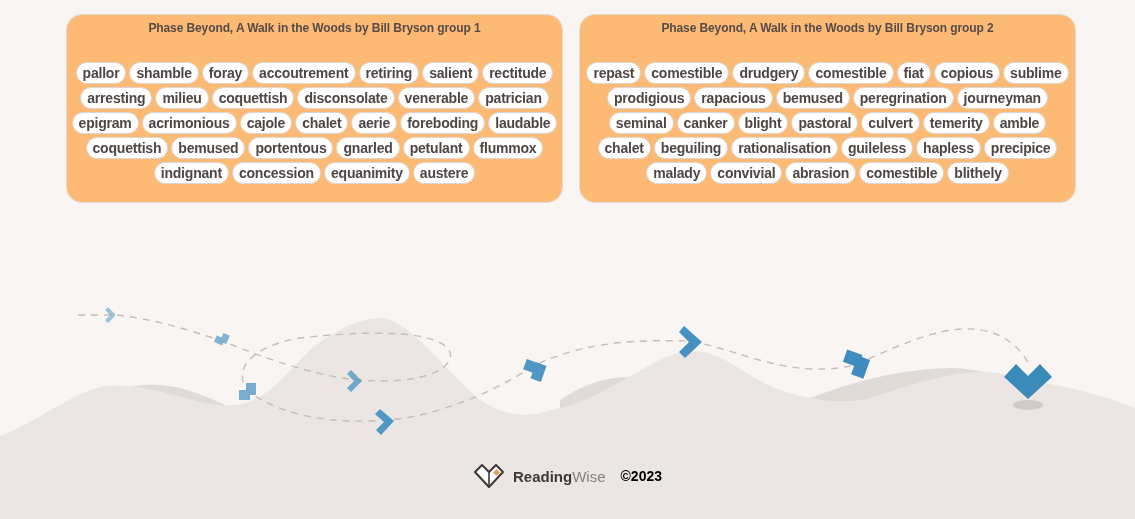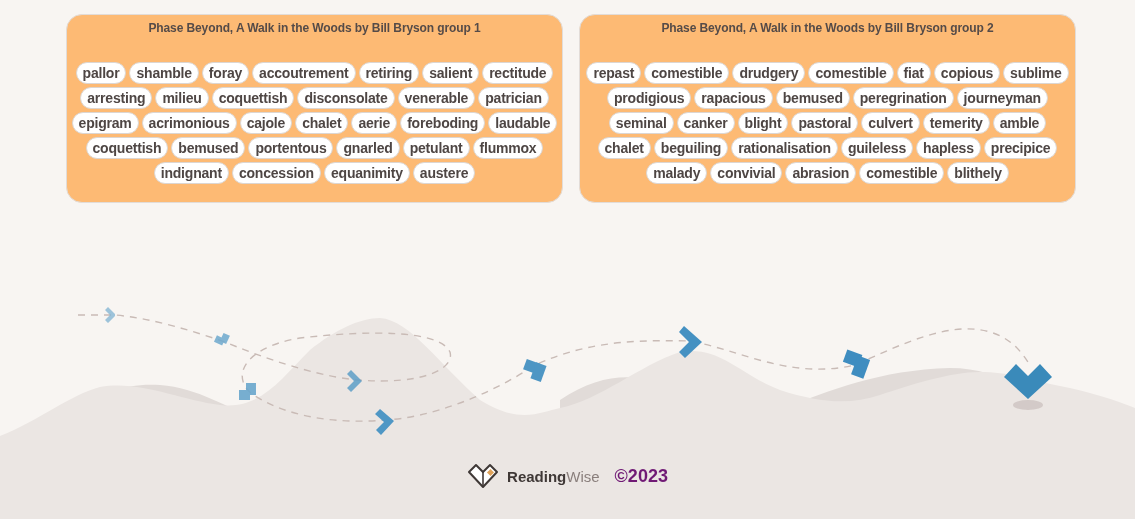--- a/index.html
+++ b/index.html
@@ -20,21 +20,21 @@
   .chips { display: flex; flex-wrap: wrap; justify-content: center; row-gap: 3px; column-gap: 3px; padding: 0 2px; }
   .chip {
     display: inline-block; font-size: 14px; font-weight: bold; color: #4e4644;
     border: 1px solid #dcd6d2; border-radius: 11px; padding: 1px 6px; line-height: 18px;
     background: #fff; cursor: pointer; letter-spacing: -0.2px;
   }
   .scene { position: absolute; left: 0; top: 280px; width: 1135px; height: 239px; }
   .footer { position: absolute; top: 463px; left: 0; width: 1135px; display: flex; justify-content: center; align-items: center; gap: 8px; }
   .brand { font-size: 15px; font-weight: bold; color: #3f3836; }
   .brand .wise { color: #8a7f7c; font-weight: normal; }
-  .copy { font-size: 18px; font-weight: bold; color: #701a75; margin-left: 7px; }
+  .copy { font-size: 14px; font-weight: bold; color: #000000; margin-left: 7px; }
 </style>
 </head>
 <body>
 
 <div class="cards">
   <div class="card">
     <div class="card-title">Phase Beyond, A Walk in the Woods by Bill Bryson group 1</div>
     <div class="chips">
         <span class="chip">pallor</span>
         <span class="chip">shamble</span>

